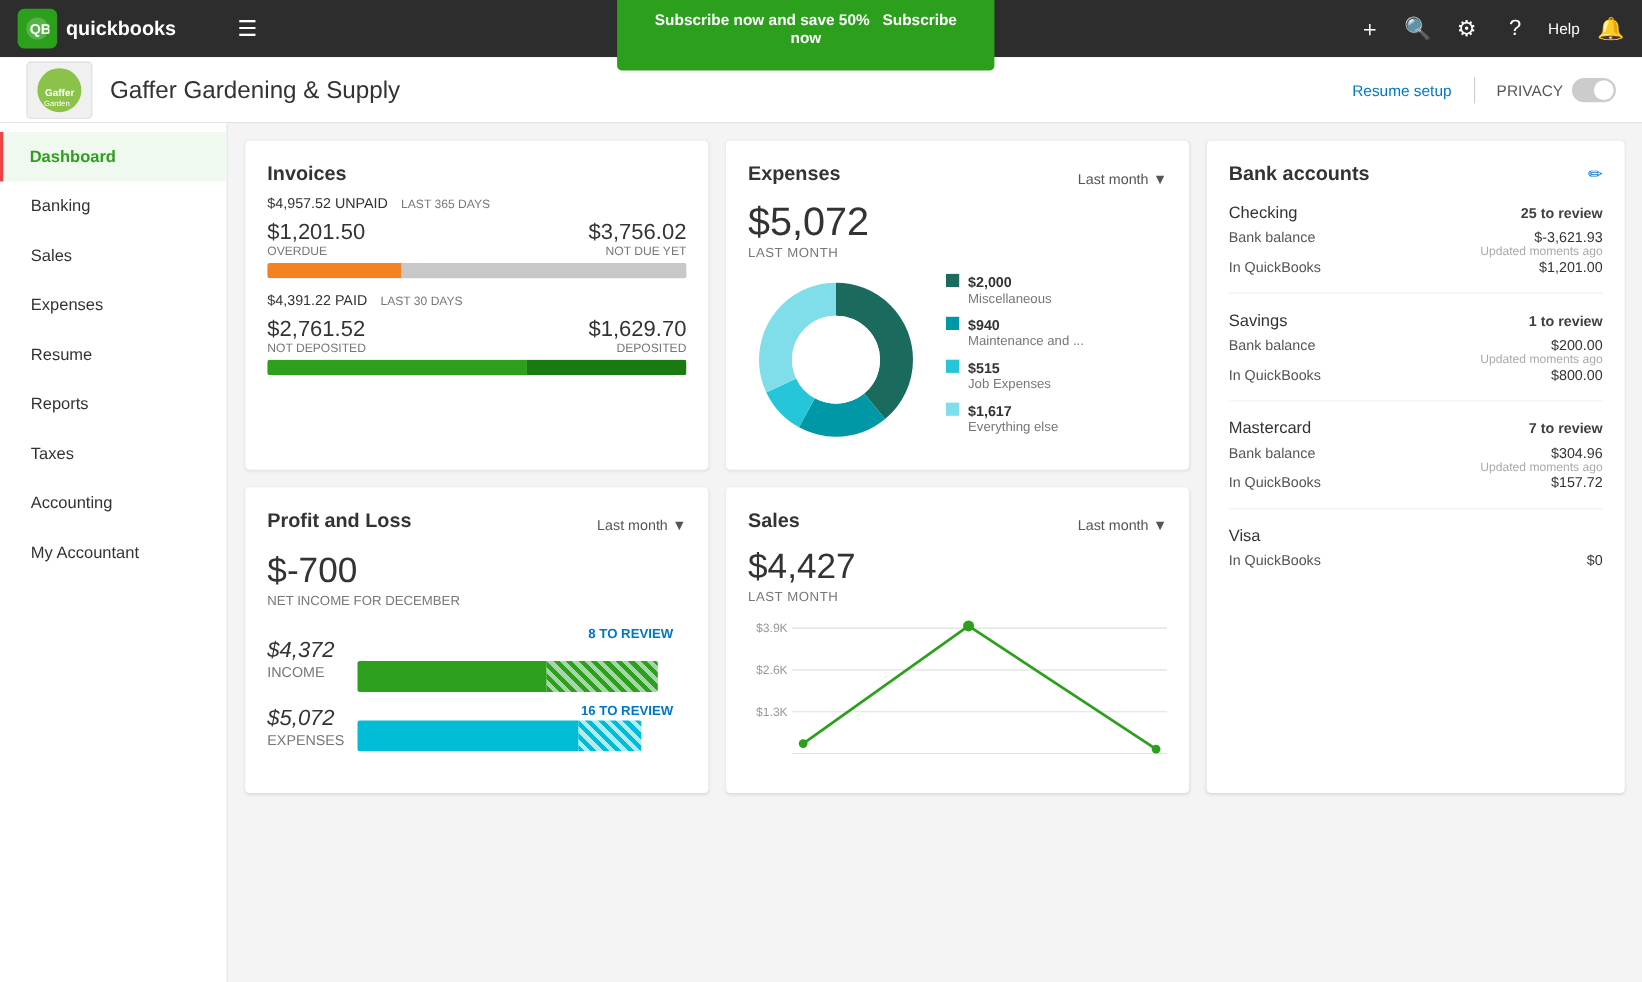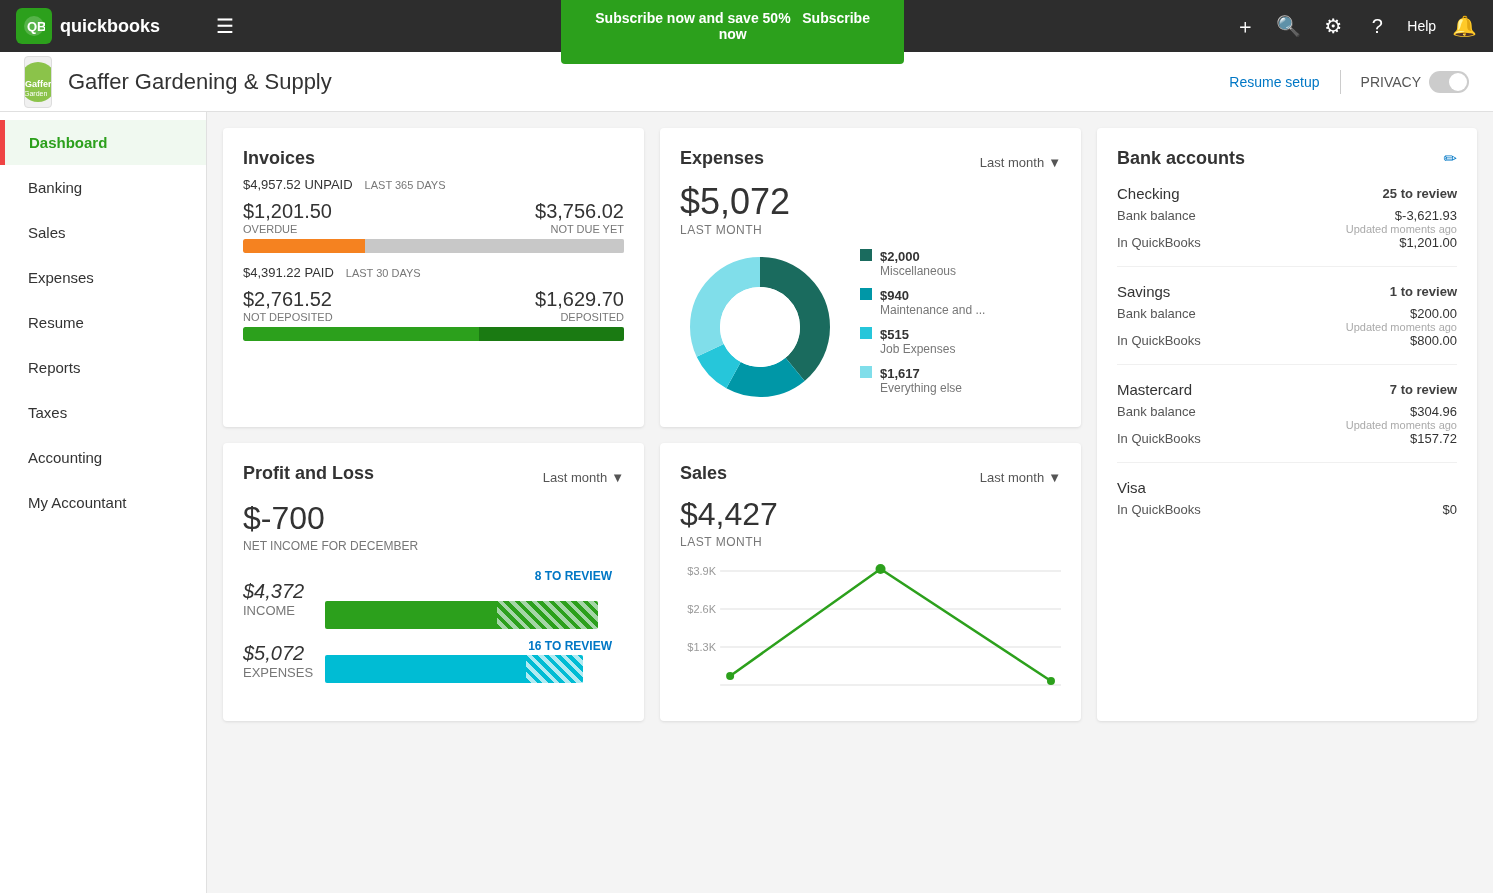--- a/index.html
+++ b/index.html
@@ -66,21 +66,21 @@
     .company-header {
       height: 60px;
       background: white;
       border-bottom: 1px solid #e0e0e0;
       display: flex;
       align-items: center;
       padding: 0 24px;
       gap: 16px;
     }
     .company-logo {
-      width: 28px; height: 52px;
+      width: 60px; height: 52px;
       border: 1px solid #ddd;
       border-radius: 4px;
       display: flex; align-items: center; justify-content: center;
       overflow: hidden;
       background: #f0f0f0;
     }
     .company-logo-inner {
       width: 40px; height: 40px;
       background: #8bc34a;
       border-radius: 50%;
@@ -129,21 +129,21 @@
     }
     .sidebar-item {
       padding: 14px 24px;
       font-size: 15px;
       color: #333;
       cursor: pointer;
       border-left: 4px solid transparent;
     }
     .sidebar-item.active {
       color: #2ca01c;
-      border-left: 5px solid #ef4444;
+      border-left: 3px solid #ef4444;
       font-weight: 600;
       background: #f0f9f0;
     }
 
     
     .content {
       flex: 1;
       overflow-y: auto;
       padding: 16px;
       display: grid;

